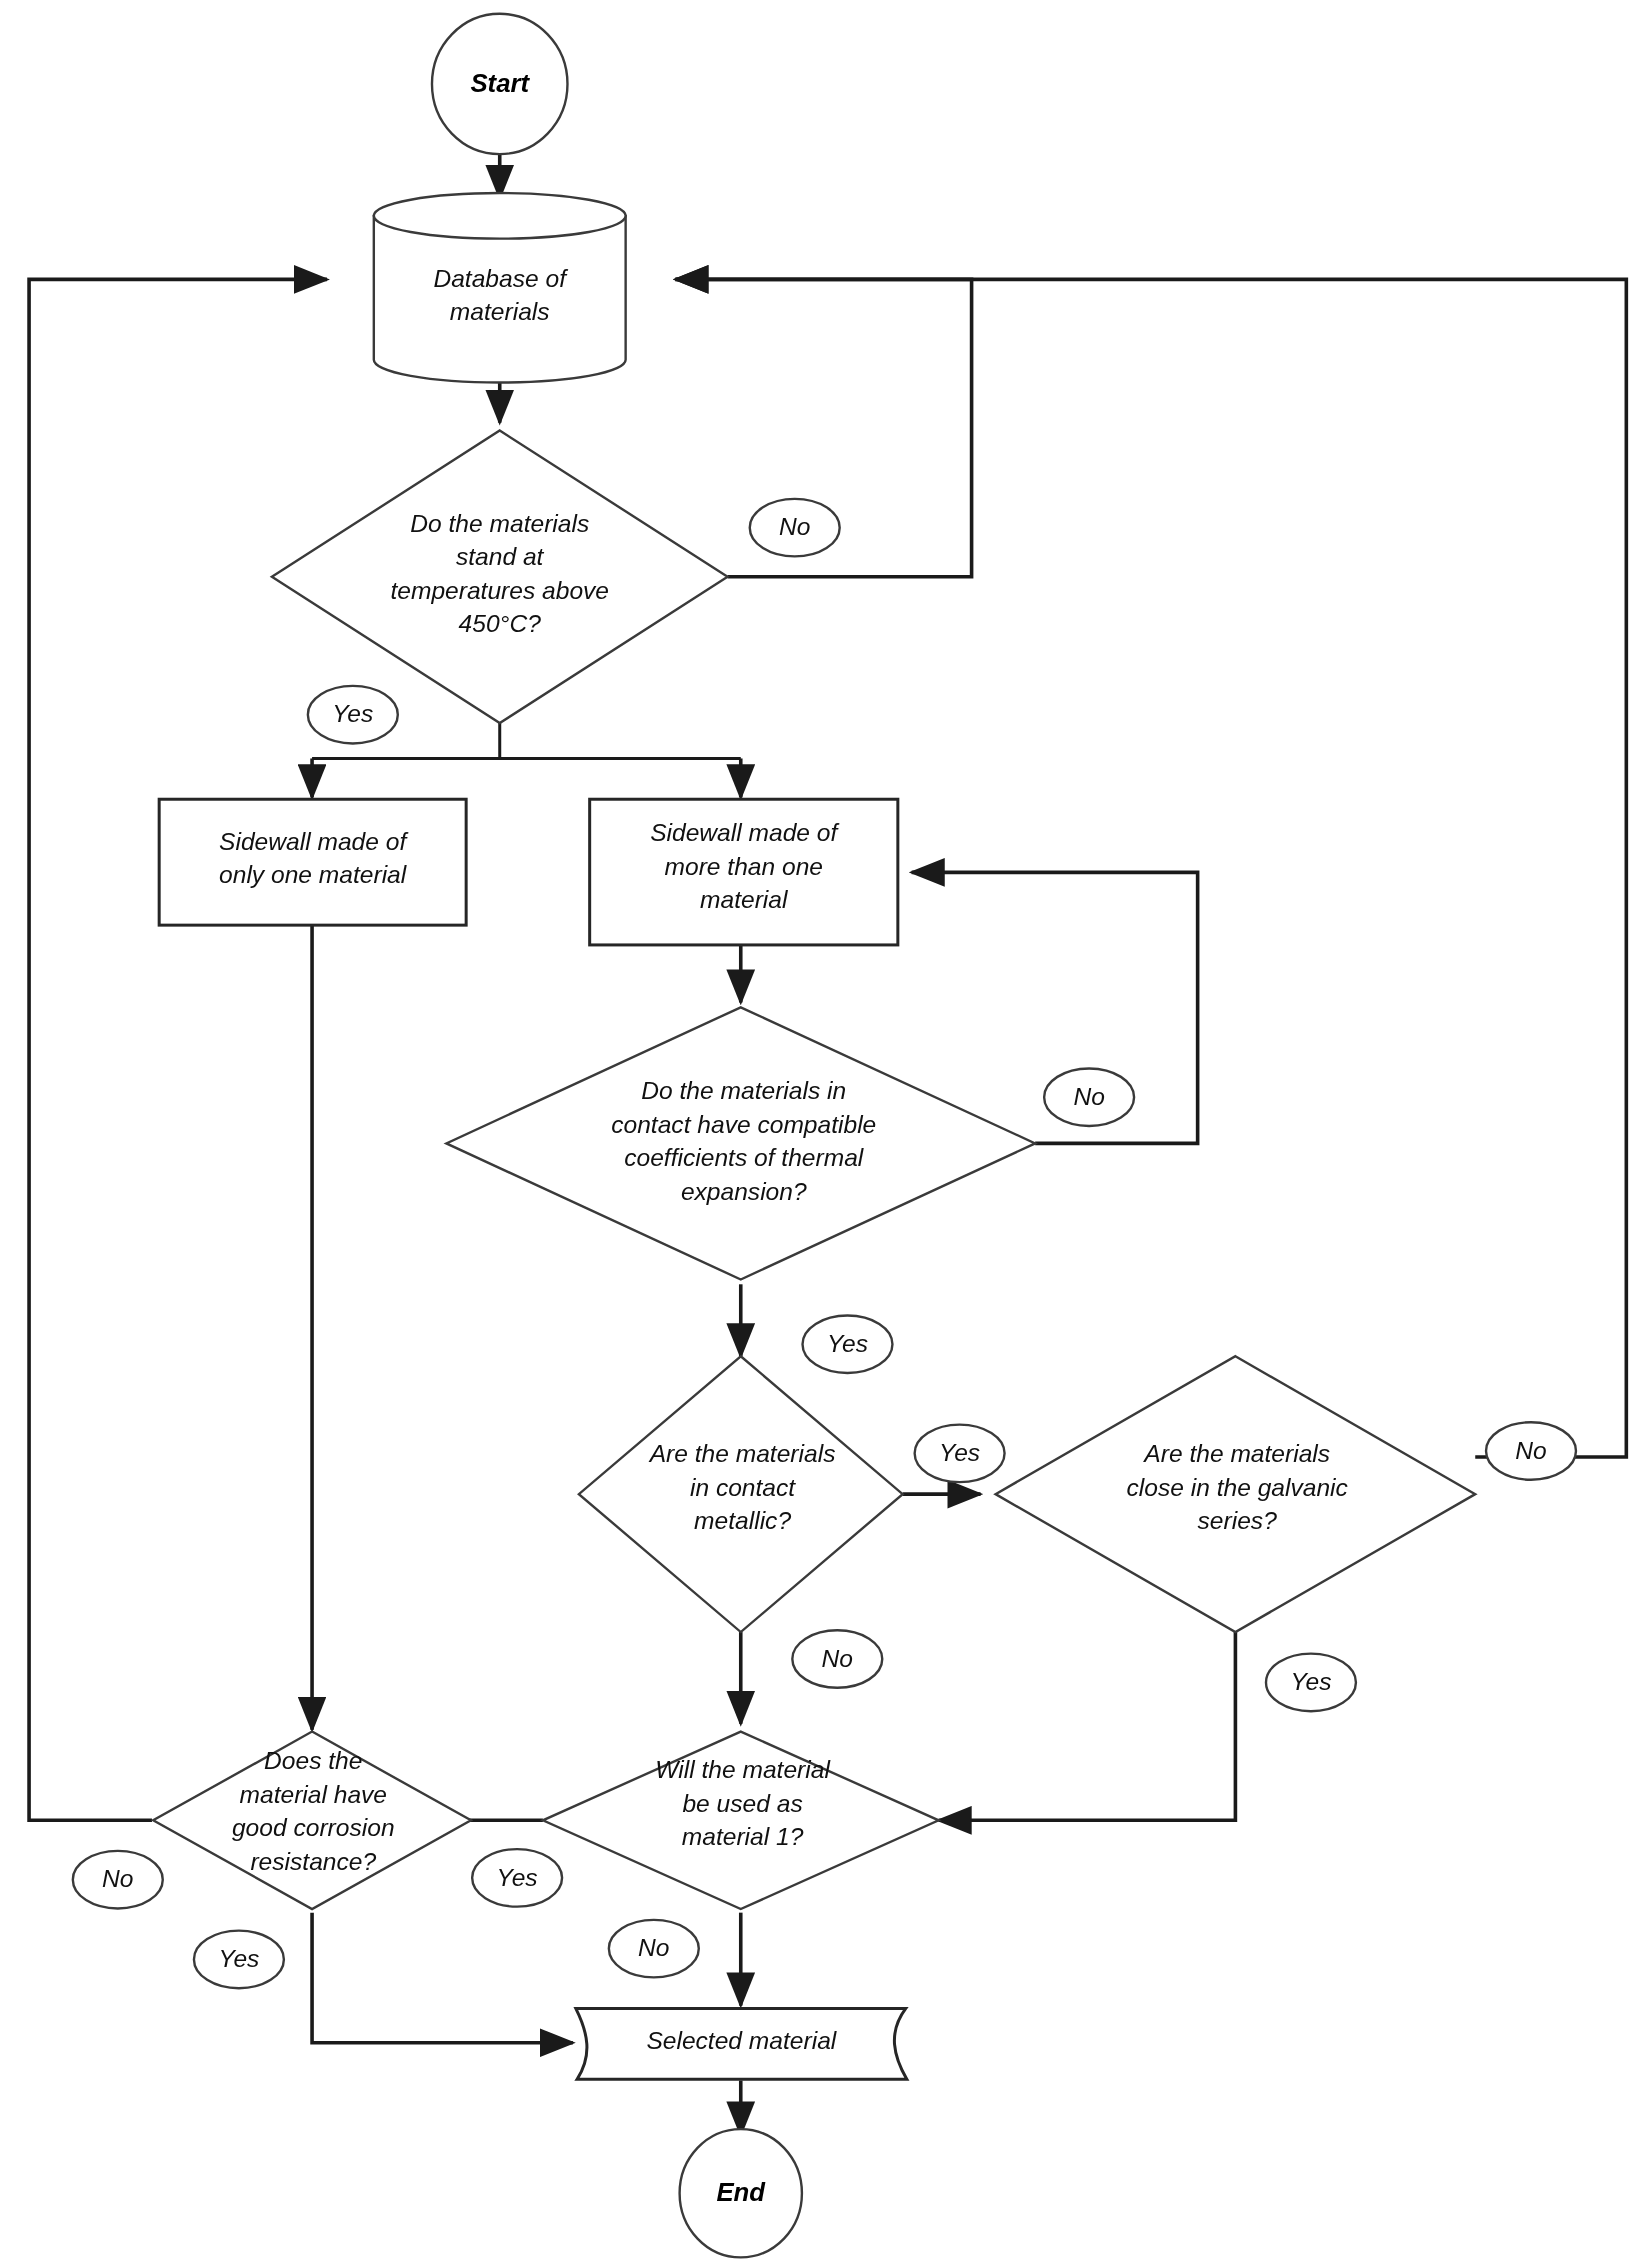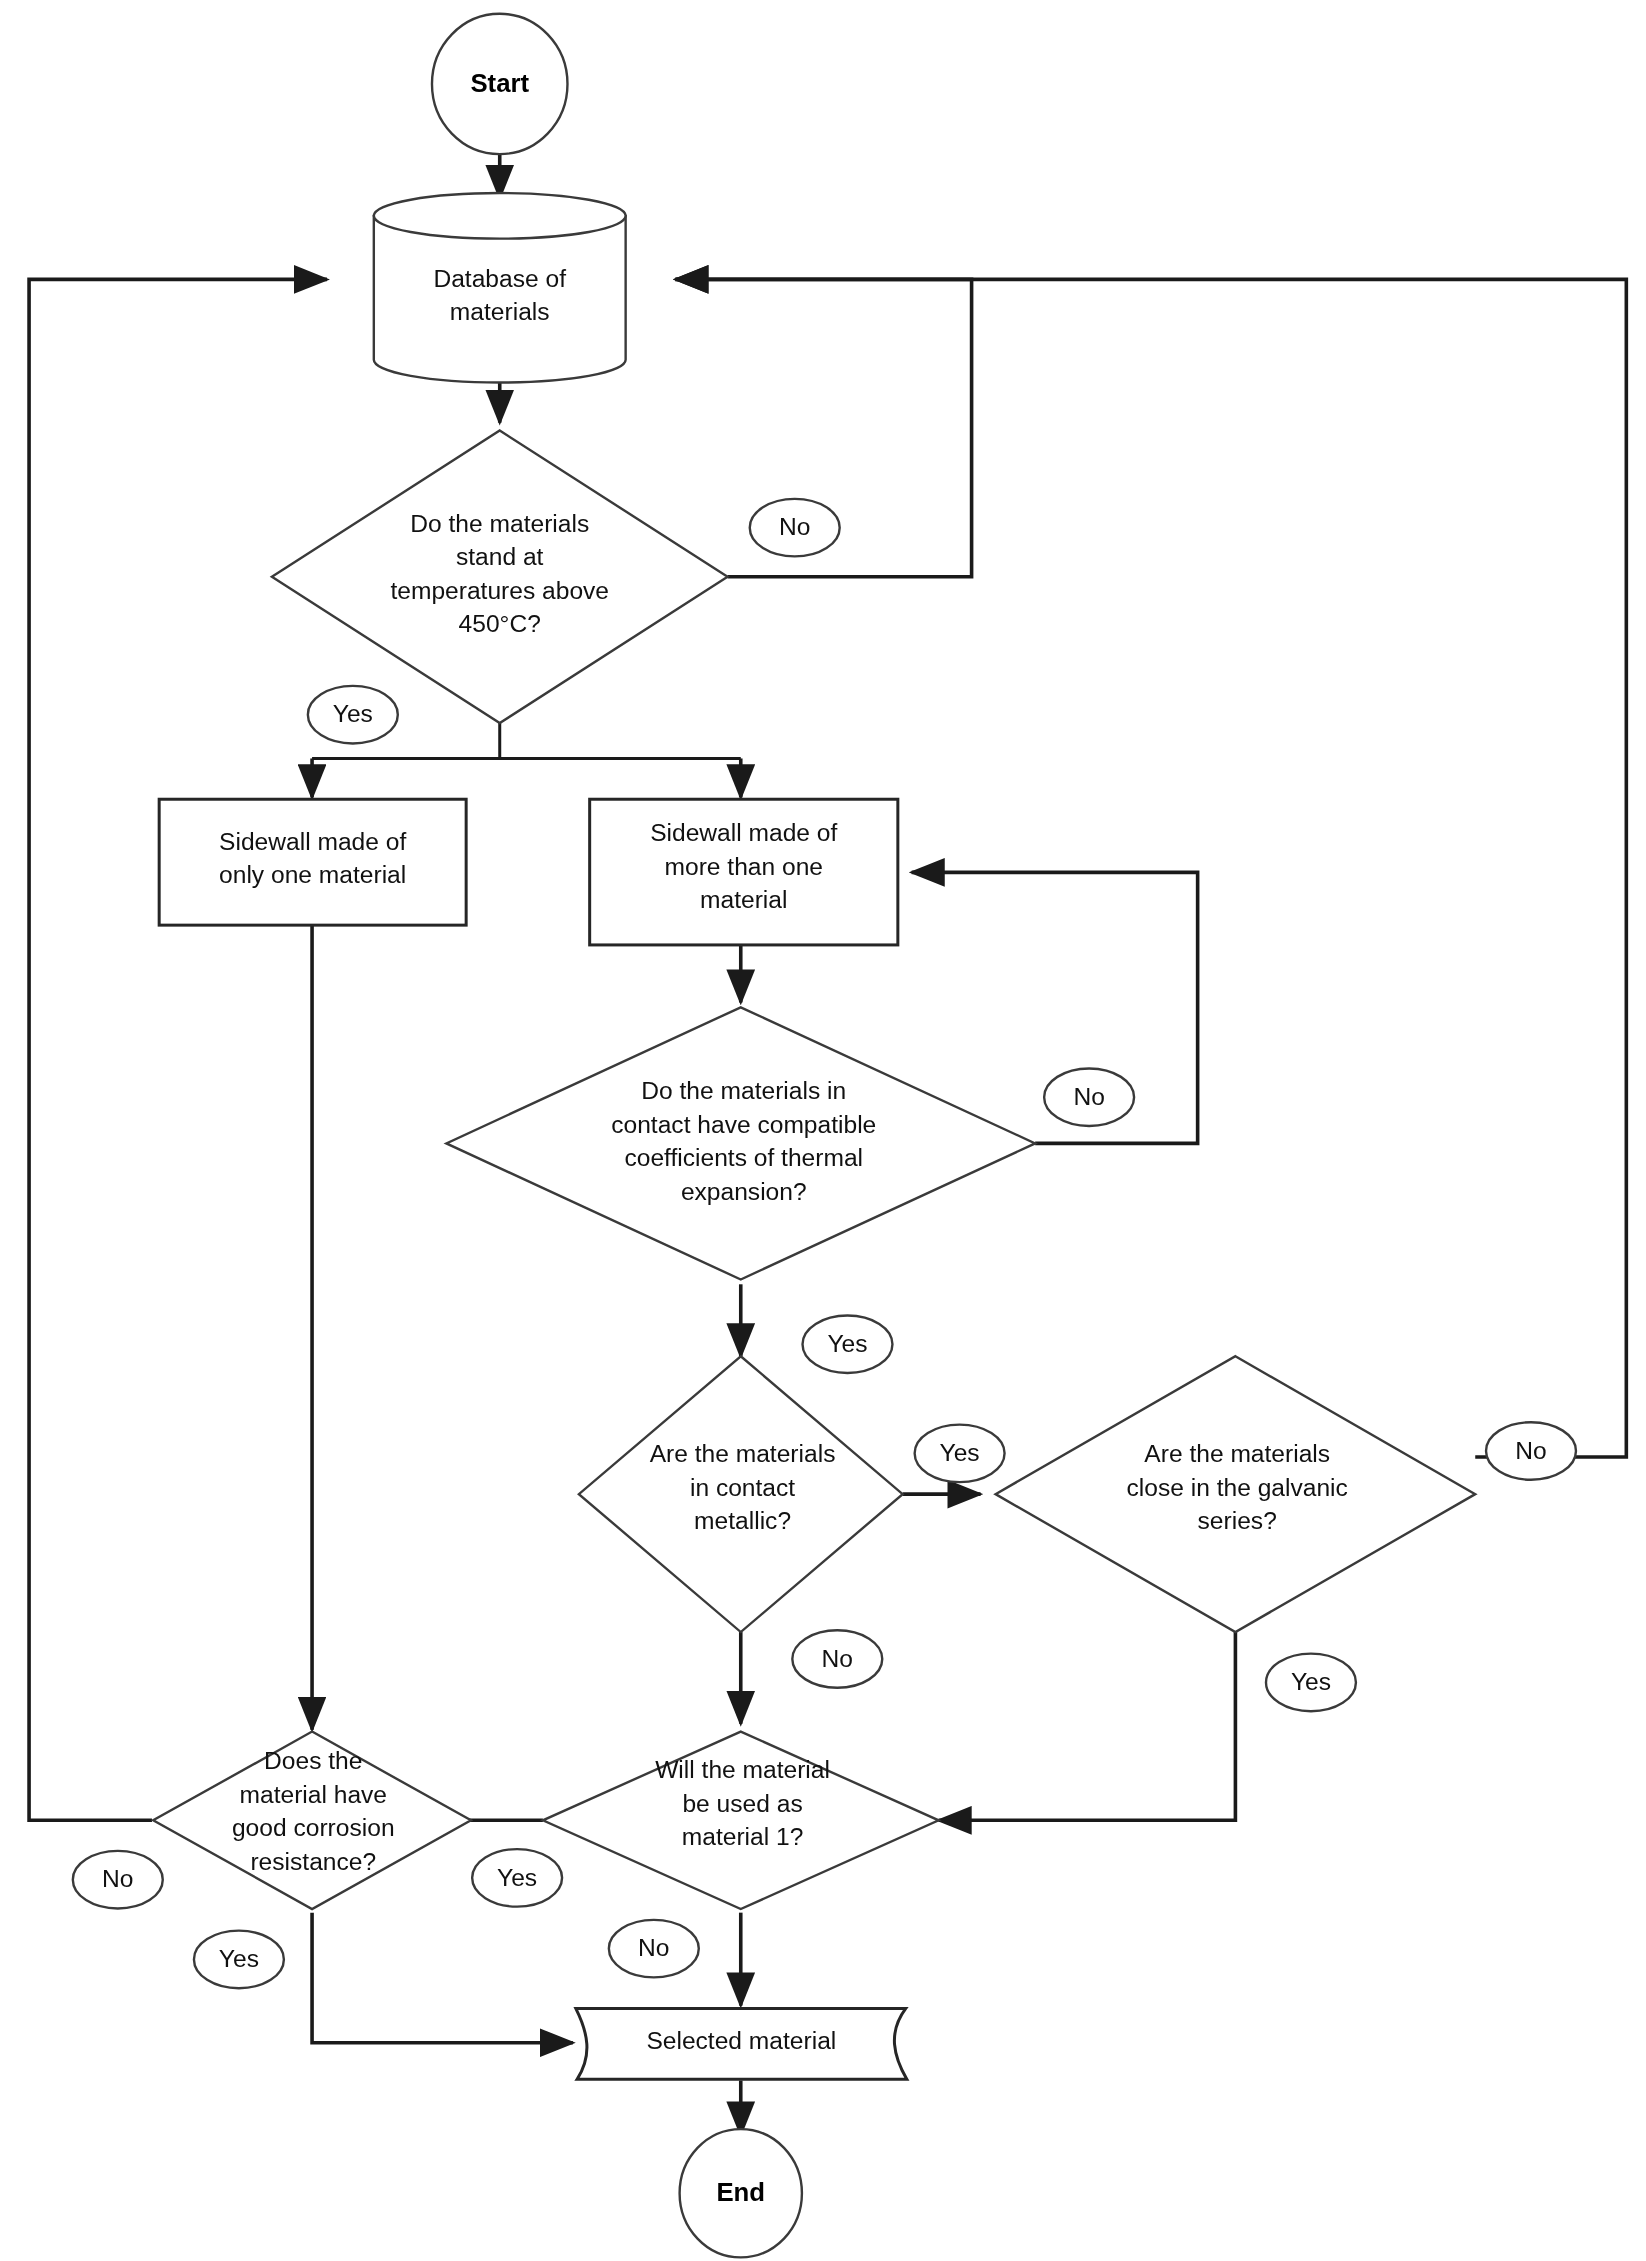--- a/index.html
+++ b/index.html
@@ -1,17 +1,17 @@
 <!DOCTYPE html>
 <html style="font-size:9.6px"><head>
 <meta charset="utf-8">
 <style>
   html,body{margin:0;padding:0;background:#ffffff;}
   body{font-family:"Liberation Sans", sans-serif;}
-  #stage{position:relative;width:1647px;height:2261px;background:#ffffff;overflow:hidden;}
+  #stage{position:relative;width:1647px;height:2261px;background:#ffffff;overflow:hidden;font-style:italic;}
   svg{display:block;}
   .shape{fill:#ffffff;stroke:#3a3a3a;stroke-width:4;}
   .shape-strong{fill:#ffffff;stroke:#262626;stroke-width:5;}
   .conn{stroke:#1a1a1a;stroke-width:6;fill:none;}
   .conn-thin{stroke:#1a1a1a;stroke-width:5;fill:none;}
   .lbl{fill:#111111;font-family:"Liberation Sans", sans-serif;font-size:41px;text-anchor:middle;dominant-baseline:middle;}
   .lbl-term{fill:#000000;font-family:"Liberation Sans", sans-serif;font-size:43px;font-weight:bold;text-anchor:middle;dominant-baseline:middle;}
   .lbl-yn{fill:#111111;font-family:"Liberation Sans", sans-serif;font-size:41px;text-anchor:middle;dominant-baseline:middle;}
 </style>
 </head>

